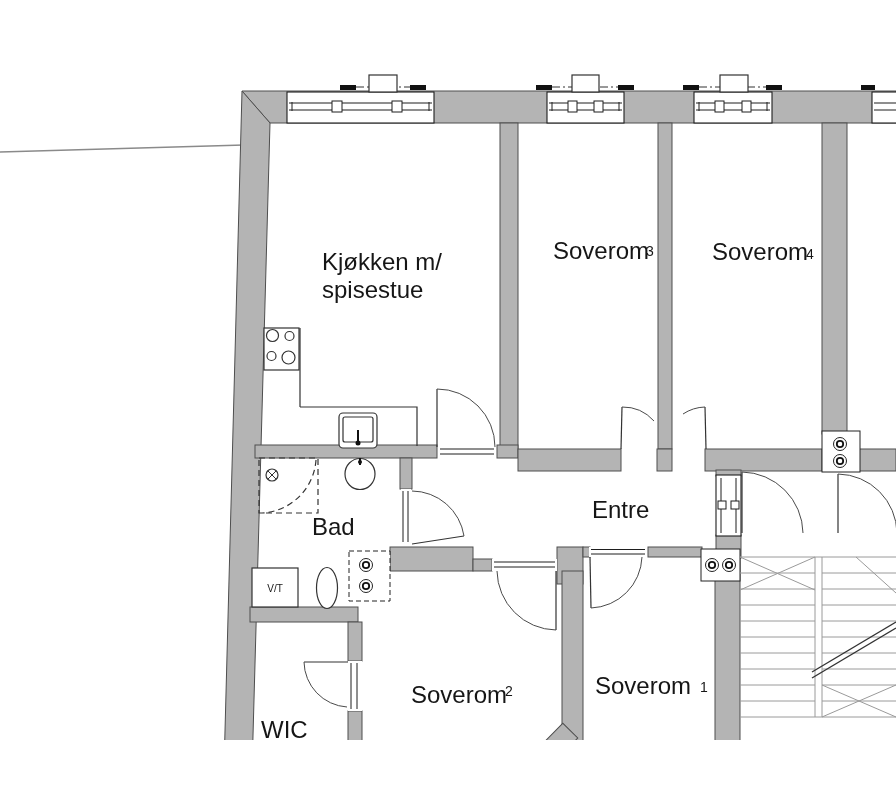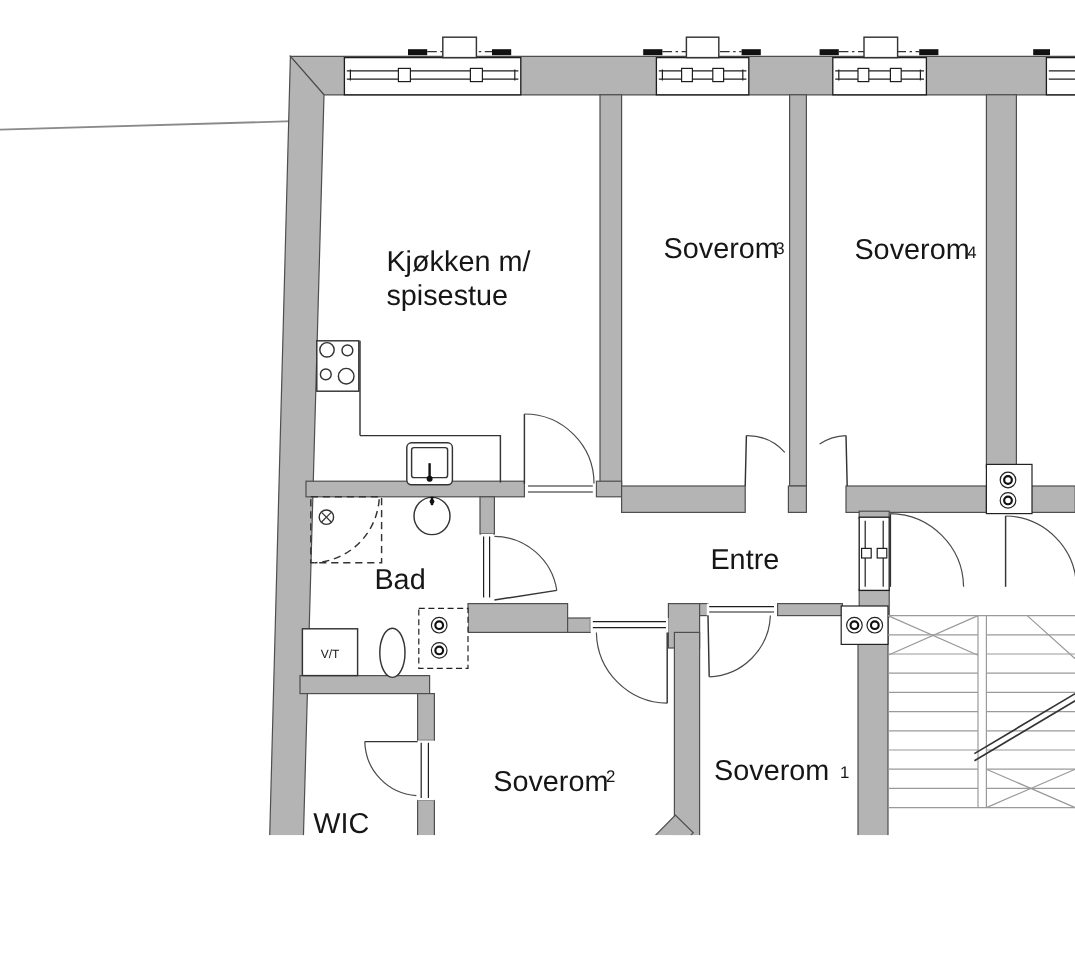--- a/index.html
+++ b/index.html
@@ -4,21 +4,21 @@
 <style>
   :root{
     --wall-fill:#b4b4b4;
     --wall-stroke:#4e4e4e;
     --line-color:#2b2b2b;
     --stair-line:#9a9a9a;
     --bg:#ffffff;
   }
   html,body{margin:0;padding:0;background:var(--bg);}
   .canvas{position:relative;width:896px;height:696px;background:var(--bg);overflow:hidden;
-          font-family:"Liberation Sans", sans-serif;}
+          font-family:"Liberation Sans", sans-serif;margin-top:44px;}
   svg{display:block;}
   .wall{fill:var(--wall-fill);stroke:var(--wall-stroke);stroke-width:1;}
   .win{fill:#fff;stroke:#1e1e1e;stroke-width:1.1;}
   .winline{stroke:#1e1e1e;stroke-width:1;fill:none;}
   .mull{fill:#fff;stroke:#1e1e1e;stroke-width:1;}
   .fix{fill:none;stroke:#333;stroke-width:1.2;}
   .fixw{fill:#fff;stroke:#333;stroke-width:1.2;}
   .dash{stroke-dasharray:6 4;}
   .arc{fill:none;stroke:#4a4a4a;stroke-width:1;}
   .leaf{stroke:#333;stroke-width:1.2;fill:none;}

